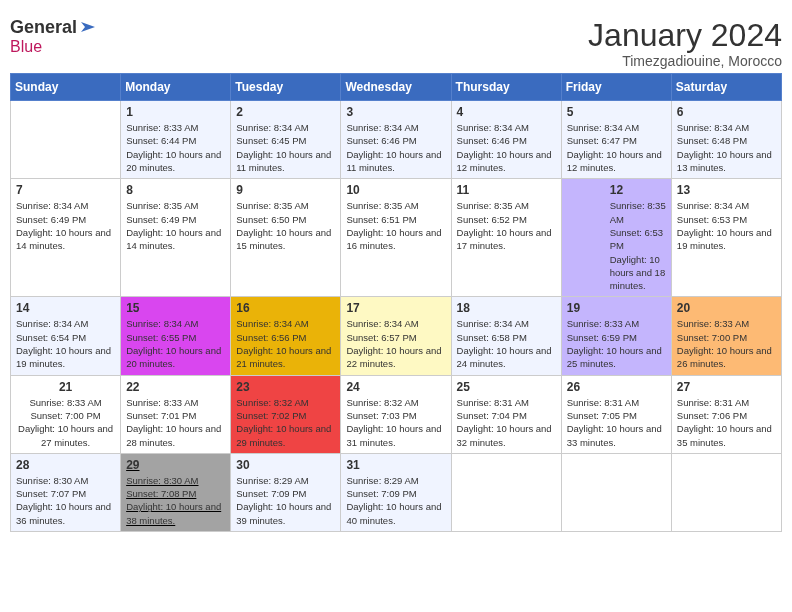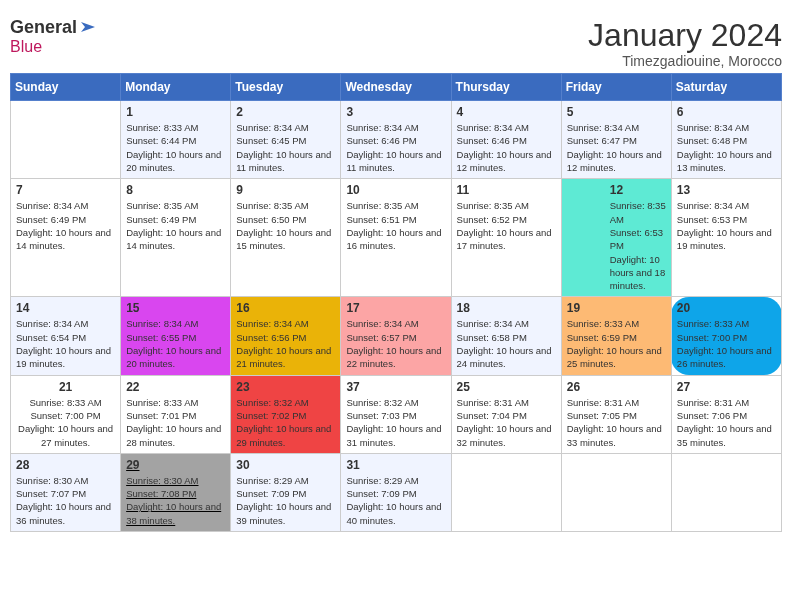--- a/index.html
+++ b/index.html
@@ -215,21 +215,21 @@
           </div>
         </td>
           <td style="background: rgb(255, 255, 255);">
           <span class="day-number">11</span>
           <div class="day-info">
             <span>Sunrise: 8:35 AM</span><br>
             <span>Sunset: 6:52 PM</span><br>
             <span>Daylight: 10 hours and 17 minutes.</span>
           </div>
         </td>
-          <td style="background: #5eead4; padding-left: 48px;">
+          <td style="background: #c4b5fd; padding-left: 48px;">
           <span class="day-number">12</span>
           <div class="day-info">
             <span>Sunrise: 8:35 AM</span><br>
             <span>Sunset: 6:53 PM</span><br>
             <span>Daylight: 10 hours and 18 minutes.</span>
           </div>
         </td>
           <td style="background: rgb(255, 255, 255);">
           <span class="day-number">13</span>
           <div class="day-info">
@@ -257,45 +257,45 @@
           </div>
         </td>
           <td style="background: #eab308;">
           <span class="day-number">16</span>
           <div class="day-info">
             <span>Sunrise: 8:34 AM</span><br>
             <span>Sunset: 6:56 PM</span><br>
             <span>Daylight: 10 hours and 21 minutes.</span>
           </div>
         </td>
-          <td style="background: #fca5a5;">
+          <td style="background: #fef9c3;">
           <span class="day-number">17</span>
           <div class="day-info">
             <span>Sunrise: 8:34 AM</span><br>
             <span>Sunset: 6:57 PM</span><br>
             <span>Daylight: 10 hours and 22 minutes.</span>
           </div>
         </td>
           <td style="background: rgb(240, 244, 255);">
           <span class="day-number">18</span>
           <div class="day-info">
             <span>Sunrise: 8:34 AM</span><br>
             <span>Sunset: 6:58 PM</span><br>
             <span>Daylight: 10 hours and 24 minutes.</span>
           </div>
         </td>
-          <td style="background: #fdba74;">
+          <td style="background: #c4b5fd;">
           <span class="day-number">19</span>
           <div class="day-info">
             <span>Sunrise: 8:33 AM</span><br>
             <span>Sunset: 6:59 PM</span><br>
             <span>Daylight: 10 hours and 25 minutes.</span>
           </div>
         </td>
-          <td style="background: #0ea5e9; border-radius: 18px;">
+          <td style="background: #fdba74;">
           <span class="day-number">20</span>
           <div class="day-info">
             <span>Sunrise: 8:33 AM</span><br>
             <span>Sunset: 7:00 PM</span><br>
             <span>Daylight: 10 hours and 26 minutes.</span>
           </div>
         </td>
         </tr>
         <tr>
           <td style="background: rgb(255, 255, 255); text-align: center;">
@@ -316,21 +316,21 @@
         </td>
           <td style="background: #ef4444;">
           <span class="day-number">23</span>
           <div class="day-info">
             <span>Sunrise: 8:32 AM</span><br>
             <span>Sunset: 7:02 PM</span><br>
             <span>Daylight: 10 hours and 29 minutes.</span>
           </div>
         </td>
           <td style="background: rgb(255, 255, 255);">
-          <span class="day-number">37</span>
+          <span class="day-number">24</span>
           <div class="day-info">
             <span>Sunrise: 8:32 AM</span><br>
             <span>Sunset: 7:03 PM</span><br>
             <span>Daylight: 10 hours and 31 minutes.</span>
           </div>
         </td>
           <td style="background: rgb(255, 255, 255);">
           <span class="day-number">25</span>
           <div class="day-info">
             <span>Sunrise: 8:31 AM</span><br>

